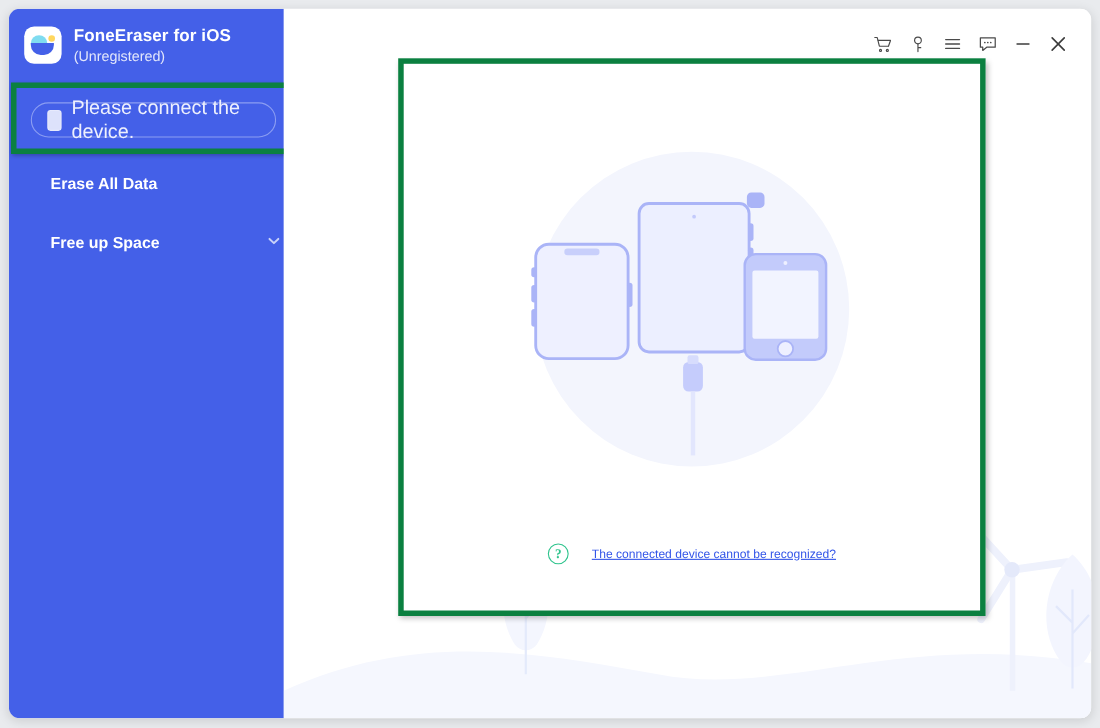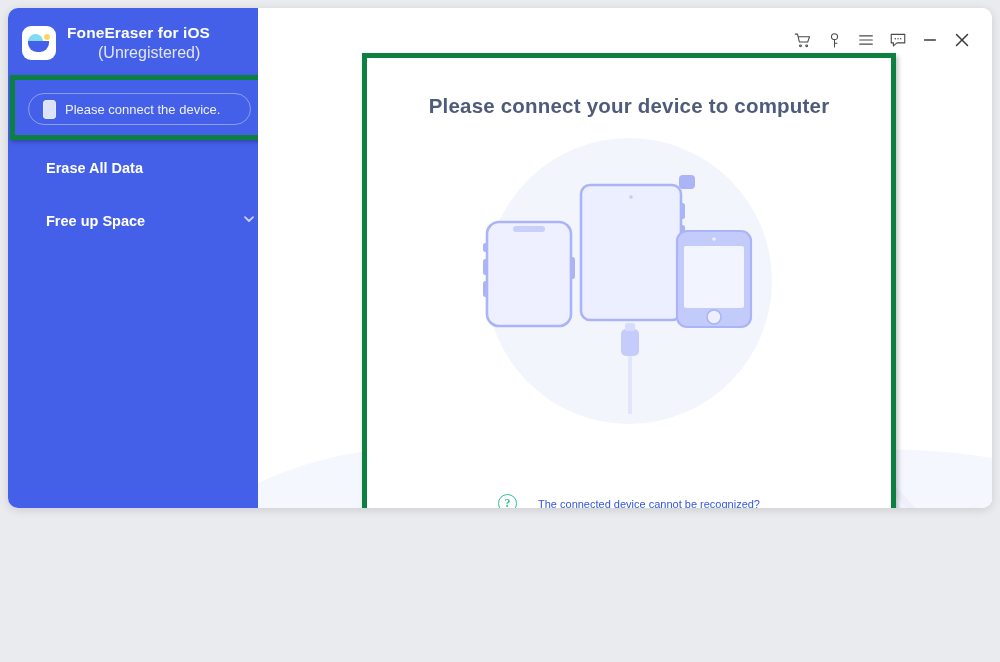--- a/index.html
+++ b/index.html
@@ -4,21 +4,21 @@
 <style>
   * { box-sizing: border-box; margin: 0; padding: 0; }
   html, body {
     width: 1000px; height: 662px;
     background: #e9ebee;
     font-family: "Liberation Sans", sans-serif;
     overflow: hidden;
   }
   #app {
     position: absolute; left: 8px; top: 8px;
-    width: 984px; height: 500px;
+    width: 984px; height: 645px;
     background: #ffffff;
     border-radius: 10px;
     overflow: hidden;
     box-shadow: 0 2px 10px rgba(0,0,0,.13);
     display: flex;
   }
 
   
   #sidebar {
     width: 250px; height: 100%;
@@ -41,21 +41,21 @@
     position: absolute; left: 6px; top: 15px; width: 21px; height: 11px;
     border-radius: 0 0 9px 9px;
     background: #4460e8;
   }
   .logo-dot {
     position: absolute; right: 6px; top: 8px; width: 6px; height: 6px;
     border-radius: 50%; background: #ffd75e;
   }
   .brand-text { margin-left: 11px; line-height: 1.15; }
   .brand-name { color: #fff; font-size: 15.5px; font-weight: bold; letter-spacing: .1px;}
-  .brand-sub { color: #e2e6fb; font-size: 16px; margin-top: 2px; margin-left: 31px; }
+  .brand-sub { color: #e2e6fb; font-size: 13px; margin-top: 2px; }
 
   .hl-sidebar {
     position: absolute; left: 2px; top: 67px;
     width: 258px; height: 65px;
     border: 5px solid #0b8040;
     background: transparent;
     box-shadow: 1px 2px 4px rgba(0,0,0,.28);
     pointer-events: none;
   }
 
@@ -65,21 +65,21 @@
     border: 1px solid #8b9df2;
     border-radius: 16px;
     display: flex; align-items: center;
     padding-left: 14px;
   }
   .pill-phone {
     width: 13px; height: 19px; border-radius: 3px;
     border: 1.4px solid #e7eafc; background: #dde2fb;
     flex: 0 0 13px;
   }
-  .pill-text { color: #eef0fd; font-size: 13px; margin-left: 9px; }
+  .pill-text { color: #eef0fd; font-size: 18px; margin-left: 9px; }
 
   .nav { position: absolute; left: 0; top: 140px; width: 100%; }
   .nav-item {
     height: 40px; display: flex; align-items: center;
     padding: 0 2px 0 38px; cursor: pointer; position: relative;
   }
   .nav-label { color: #ffffff; font-size: 14.5px; font-weight: bold; }
   .nav-item.spaced { margin-top: 13px; }
   .chev { margin-left: auto; color: #c9d2f8; }
 
@@ -242,21 +242,20 @@
       </div>
     </div>
 
     <div class="dot" style="left:145px;top:130px;width:8px;height:8px;background:#5c6ff0;"></div>
     <div class="dot" style="left:202px;top:219px;width:6px;height:6px;background:#f78fb0;"></div>
     <div class="dot" style="left:519px;top:114px;width:13px;height:13px;background:#c4cdfa;"></div>
     <div class="dot" style="left:618px;top:222px;width:6px;height:6px;background:#3fcf90;"></div>
 
     <div class="hl-card">
 
-      <div class="card-title">Please connect your device to computer</div>
 
       <svg class="illus" width="400" height="330" viewBox="0 0 400 330">
         <circle cx="200" cy="148" r="143" fill="#f3f5fd"></circle>
 
         <g>
           <rect x="152" y="52" width="100" height="135" rx="9" fill="#ecefff" stroke="#aab4f7" stroke-width="2.6"></rect>
           <circle cx="202" cy="64" r="1.7" fill="#c3cafb"></circle>
           <rect x="250" y="42" width="16" height="14" rx="4" fill="#aab4f7"></rect>
           <rect x="251" y="70" width="5" height="16" rx="2.5" fill="#aab4f7"></rect>
           <rect x="251" y="92" width="5" height="16" rx="2.5" fill="#aab4f7"></rect>

